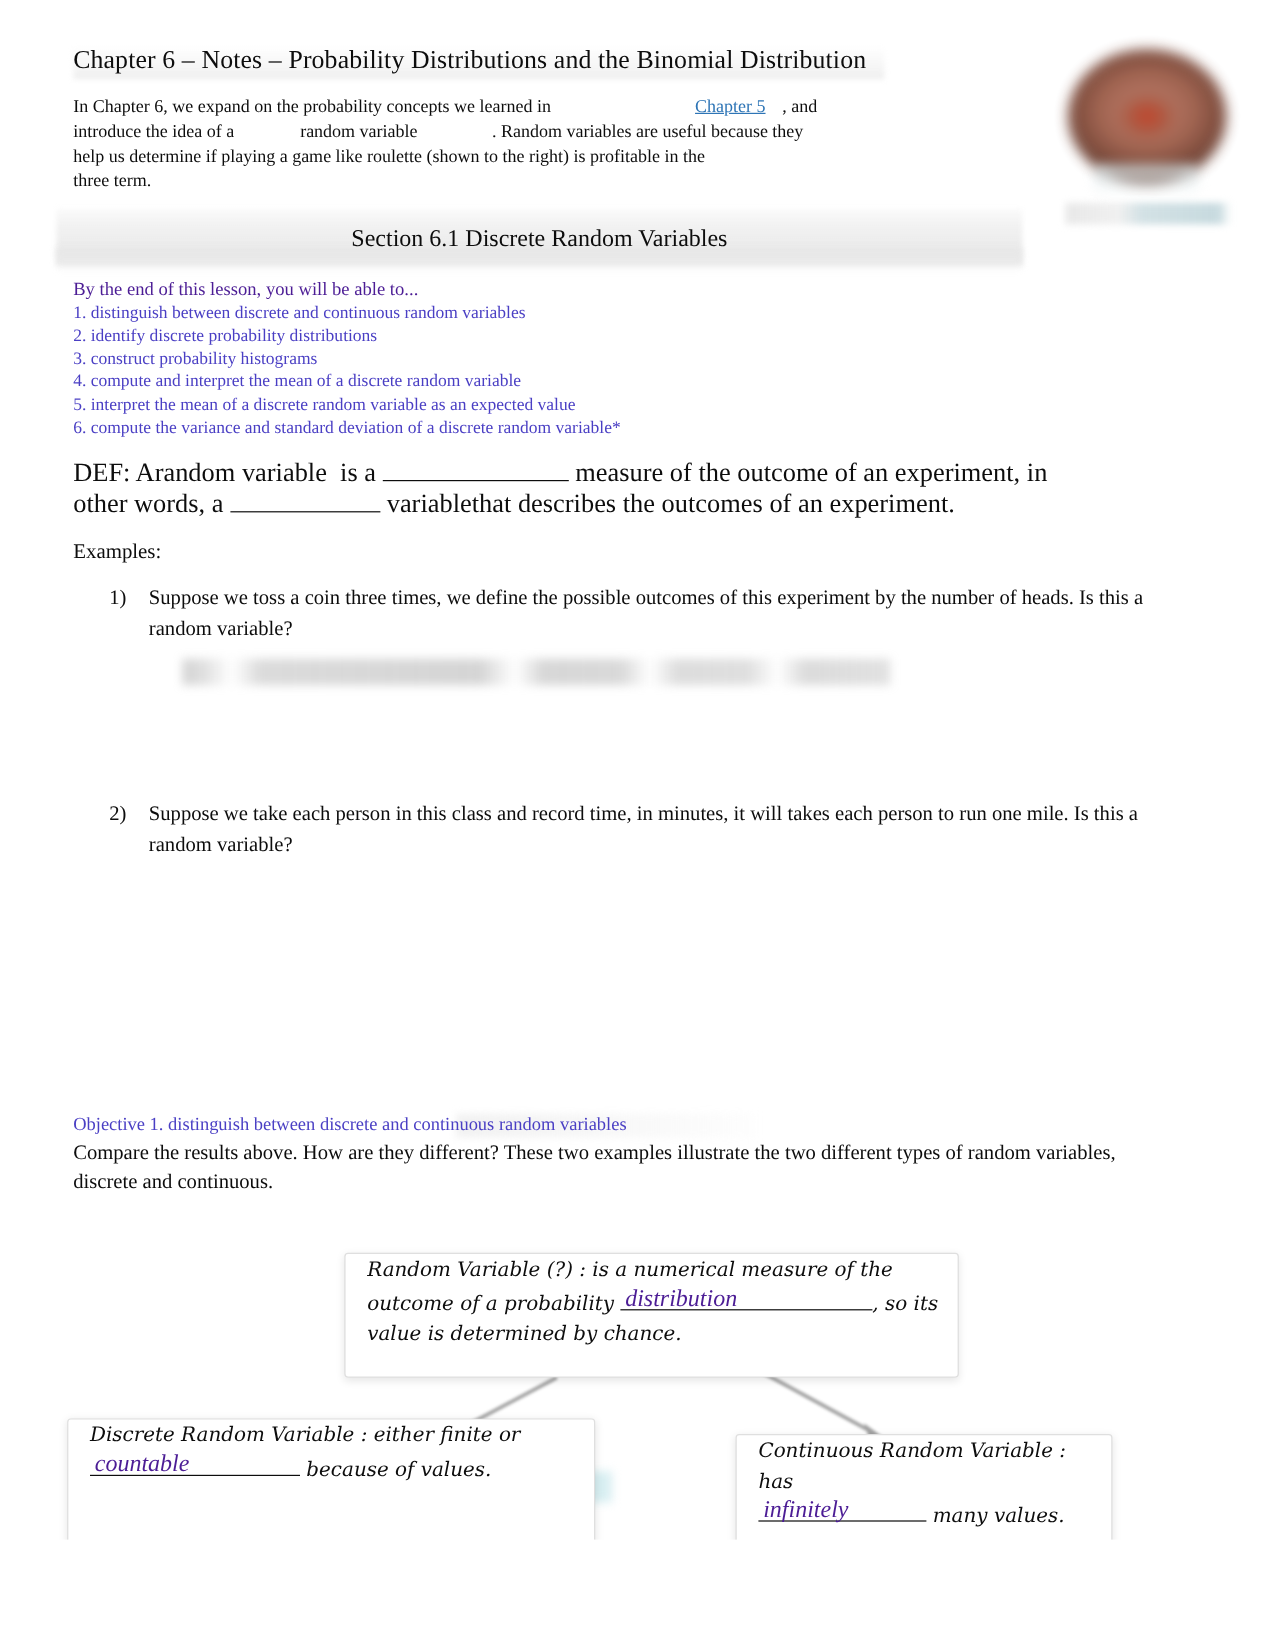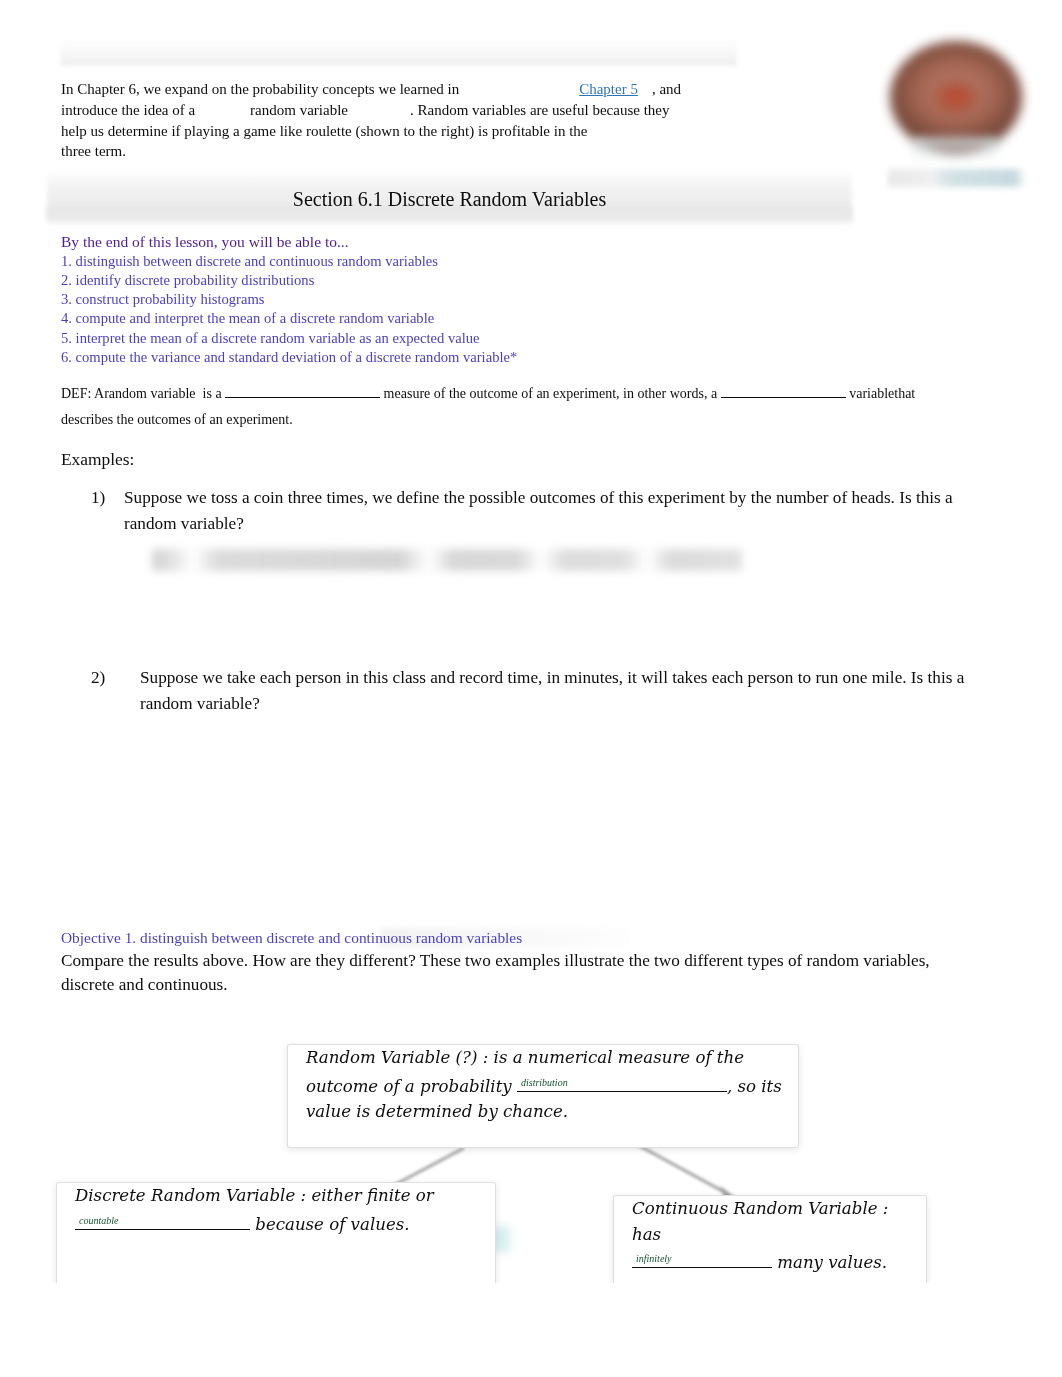--- a/index.html
+++ b/index.html
@@ -154,21 +154,21 @@
     line-height: 19.3px;
     color: #4a3fc4;
   }
 
   
   .def-block {
     position: absolute;
     left: 61px;
     top: 381px;
     width: 860px;
-    font-size: 14px;
+    font-size: 22px;
     line-height: 25.6px;
     color: #0d0d0d;
   }
   .blank {
     display: inline-block;
     border-bottom: 1.4px solid #0d0d0d;
     vertical-align: baseline;
   }
   .blank-155 { width: 155px; }
   .blank-125 { width: 125px; }
@@ -212,21 +212,21 @@
       rgba(255,255,255,0.06) 66%,
       rgba(150,150,150,0.33) 70%, rgba(150,150,150,0.30) 80%,
       rgba(255,255,255,0.05) 84%,
       rgba(150,150,150,0.34) 88%, rgba(150,150,150,0.28) 100%);
     filter: blur(4.2px);
     color: transparent;
   }
   .ex1-sub { left: 124px; top: 588px; width: 700px; }
 
   .ex2-num { left: 91px; top: 665px; }
-  .ex2-text { left: 124px; top: 665px; width: 872px; margin-left: 16px; }
+  .ex2-text { left: 124px; top: 665px; width: 872px; }
   .ex2-sub { left: 124px; top: 808px; width: 820px; }
 
   
   .objective1 {
     position: absolute;
     left: 61px;
     top: 928px;
     font-size: 15.4px;
     line-height: 20px;
     color: #4a3fc4;
@@ -292,24 +292,24 @@
     position: relative;
     border-bottom: 1.4px solid #0d0d0d;
     vertical-align: baseline;
     text-align: left;
   }
   .fill-wrap .fill-text {
     position: absolute;
     left: 4px;
     bottom: 1px;
     font-family: "Liberation Serif", "DejaVu Serif", serif;
-    font-size: 10px;
+    font-size: 20px;
     line-height: 15px;
     white-space: nowrap;
-    color: #14532d;
+    color: #4c1d95;
   }
   .fw-210 { width: 210px; height: 20px; }
   .fw-175 { width: 175px; height: 20px; }
   .fw-140 { width: 140px; height: 20px; }
 
   
   .arrow {
     position: absolute;
     opacity: 0.55;
     filter: blur(1.4px);
@@ -336,20 +336,21 @@
     height: 94px;
     background: #ffffff;
   }
 </style>
 </head>
 <body>
 
 <div class="page">
 
   <div class="title-shade"></div>
+  <div class="doc-title">Chapter 6  – Notes  – Probability Distributions and the Binomial Distribution</div>
 
   <div class="intro">
     <span>In Chapter 6, we expand on the probability concepts we learned in</span><span class="gap-lg"></span><a class="link" href="#">Chapter 5</a><span class="gap-sm" style="width:14px"></span><span>, and</span><br>
     <span>introduce the idea of a</span><span class="gap-md"></span><span>random variable</span><span class="gap-md" style="width:62px"></span><span>.  Random variables are useful because they</span><br>
     <span>help us determine if playing a game like roulette (shown to the right) is profitable in the</span><br>
     <span>three term.</span>
   </div>
 
   <div class="roulette-wrap">
     <div class="roulette"></div>

